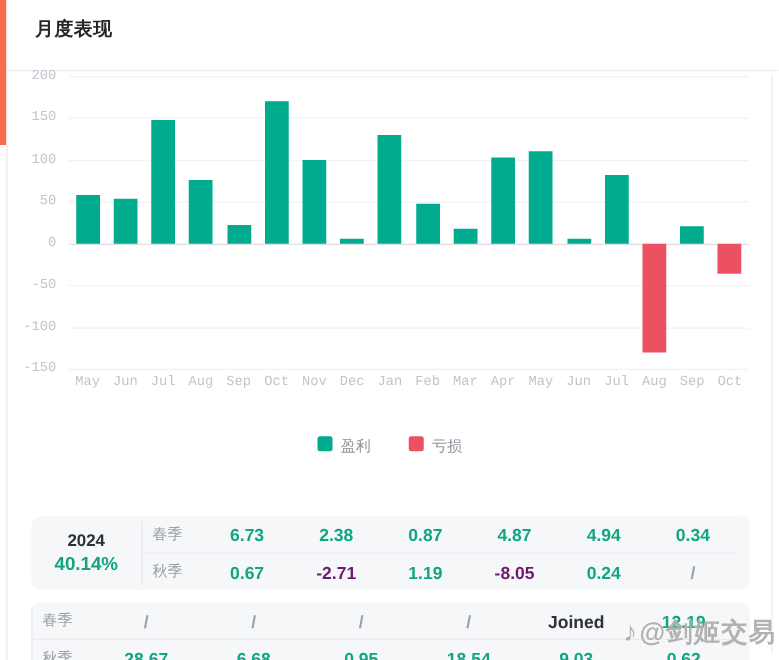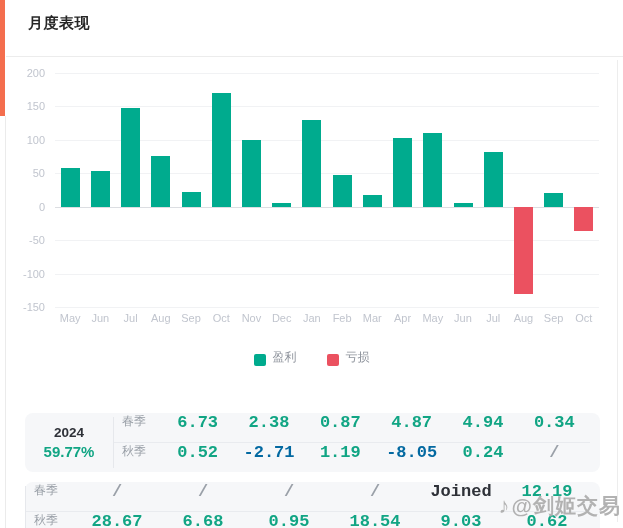--- a/index.html
+++ b/index.html
@@ -12,49 +12,49 @@
   .page { position:absolute; inset:0; }
 
   .accent { position:absolute; left:0; top:0; width:5px; height:116px; background:#F46E4E; }
   .left-line { position:absolute; left:5px; top:116px; bottom:0; width:1px; background:#ebebeb; }
   .right-line { position:absolute; left:617px; top:60px; bottom:6px; width:1px; background:#ededed; }
 
   .title { position:absolute; left:28px; top:14px; font-size:15px; font-weight:bold; color:#262626; letter-spacing:.5px; }
   .divider { position:absolute; left:6px; right:0; top:56px; height:1px; background:#ececec; }
 
   
-  .chart { position:absolute; left:21px; top:60px; width:584px; height:280px; }
+  .chart { position:absolute; left:21px; top:48px; width:584px; height:280px;font-family:Liberation Mono, monospace; }
   .y-axis { position:absolute; left:0; top:13px; width:26px; height:234px; }
   .ytick { position:absolute; right:2px; transform:translateY(-50%); font-size:11px; color:#C1C5CE; }
   .plot { position:absolute; left:34px; right:6px; top:13px; height:234px; }
   .gridline { position:absolute; left:0; right:0; height:1px; background:#F1F2F4; }
   .gridline.zero { background:#DCDEE2; }
   .bar { position:absolute; }
   .x-axis { position:absolute; left:34px; right:6px; top:252px; height:16px; }
   .xtick { position:absolute; top:0; text-align:center; font-size:11px; color:#C1C5CE; }
 
   .legend { position:absolute; left:0; right:0; top:349px; display:flex; justify-content:center; gap:30px; align-items:center; }
-  .legend-item { display:flex; align-items:flex-end; gap:7px; }
+  .legend-item { display:flex; align-items:flex-start; gap:7px; }
   .legend-swatch { width:12px; height:12px; border-radius:2px; }
   .legend-label { font-size:12px; color:#8F949D; }
 
   
   .table { position:absolute; left:25px; top:385px; width:575px; display:flex; flex-direction:column; gap:10px;margin-top:28px; }
   .block { background:#F6F7F9; border-radius:8px; height:59px; display:flex; align-items:stretch; }
   .year-col { width:88px; display:flex; flex-direction:column; justify-content:center; align-items:center; gap:3px; }
   .year { font-size:13.5px; font-weight:bold; color:#2E3138; }
   .percent { font-size:15px; font-weight:bold; color:#11A584; }
   .vline { width:1px; background:#E6E8EC; margin:4px 0; }
   .rows-col { flex:1; display:flex; flex-direction:column; padding-right:10px; }
-  .t-row { flex:1; display:flex; }
+  .t-row { flex:1; display:flex; align-items:center; }
   .t-row.first { border-bottom:1px solid #E9EBEF; }
   .season { width:48px; padding-left:8px; font-size:12px; color:#9AA0A8; }
-  .cell { flex:1; text-align:center; font-size:17px; font-weight:bold;font-family:Liberation Mono, monospace; }
+  .cell { flex:1; text-align:center; font-size:14px; font-weight:bold; }
   .cell .pos { color:#11A584; }
-  .cell .neg { color:#0369a1; }
+  .cell .neg { color:#701a75; }
   .cell .na { color:#9AA0A8; font-weight:bold; }
   .cell .joined { color:#2E3138; }
 
   .watermark {
     position:absolute; right:2px; top:492px;
     font-size:21px; font-weight:bold; letter-spacing:1px;
     color:rgba(115,115,115,0.55);
     text-shadow:0 0 1px rgba(255,255,255,0.9);
     white-space:nowrap;
   }
@@ -140,36 +140,36 @@
       <div class="legend-item">
         <span class="legend-swatch" style="background: rgb(235, 81, 96);"></span>
         <span class="legend-label">亏损</span>
       </div>
     </div>
 
   <div class="table">
       <div class="block">
         <div class="year-col">
           <div class="year">2024</div>
-          <div class="percent">59.77%</div>
+          <div class="percent">40.14%</div>
         </div>
         <div class="vline"></div>
         <div class="rows-col">
           <div class="t-row first">
             <div class="season">春季</div>
             <div class="cell"><span class="pos">6.73</span></div>
             <div class="cell"><span class="pos">2.38</span></div>
             <div class="cell"><span class="pos">0.87</span></div>
             <div class="cell"><span class="pos">4.87</span></div>
             <div class="cell"><span class="pos">4.94</span></div>
             <div class="cell"><span class="pos">0.34</span></div>
           </div>
           <div class="t-row">
             <div class="season">秋季</div>
-            <div class="cell"><span class="pos">0.52</span></div>
+            <div class="cell"><span class="pos">0.67</span></div>
             <div class="cell"><span class="neg">-2.71</span></div>
             <div class="cell"><span class="pos">1.19</span></div>
             <div class="cell"><span class="neg">-8.05</span></div>
             <div class="cell"><span class="pos">0.24</span></div>
             <div class="cell"><span class="na">/</span></div>
           </div>
         </div>
       </div>
       <div class="block">
         <div class="vline"></div>

